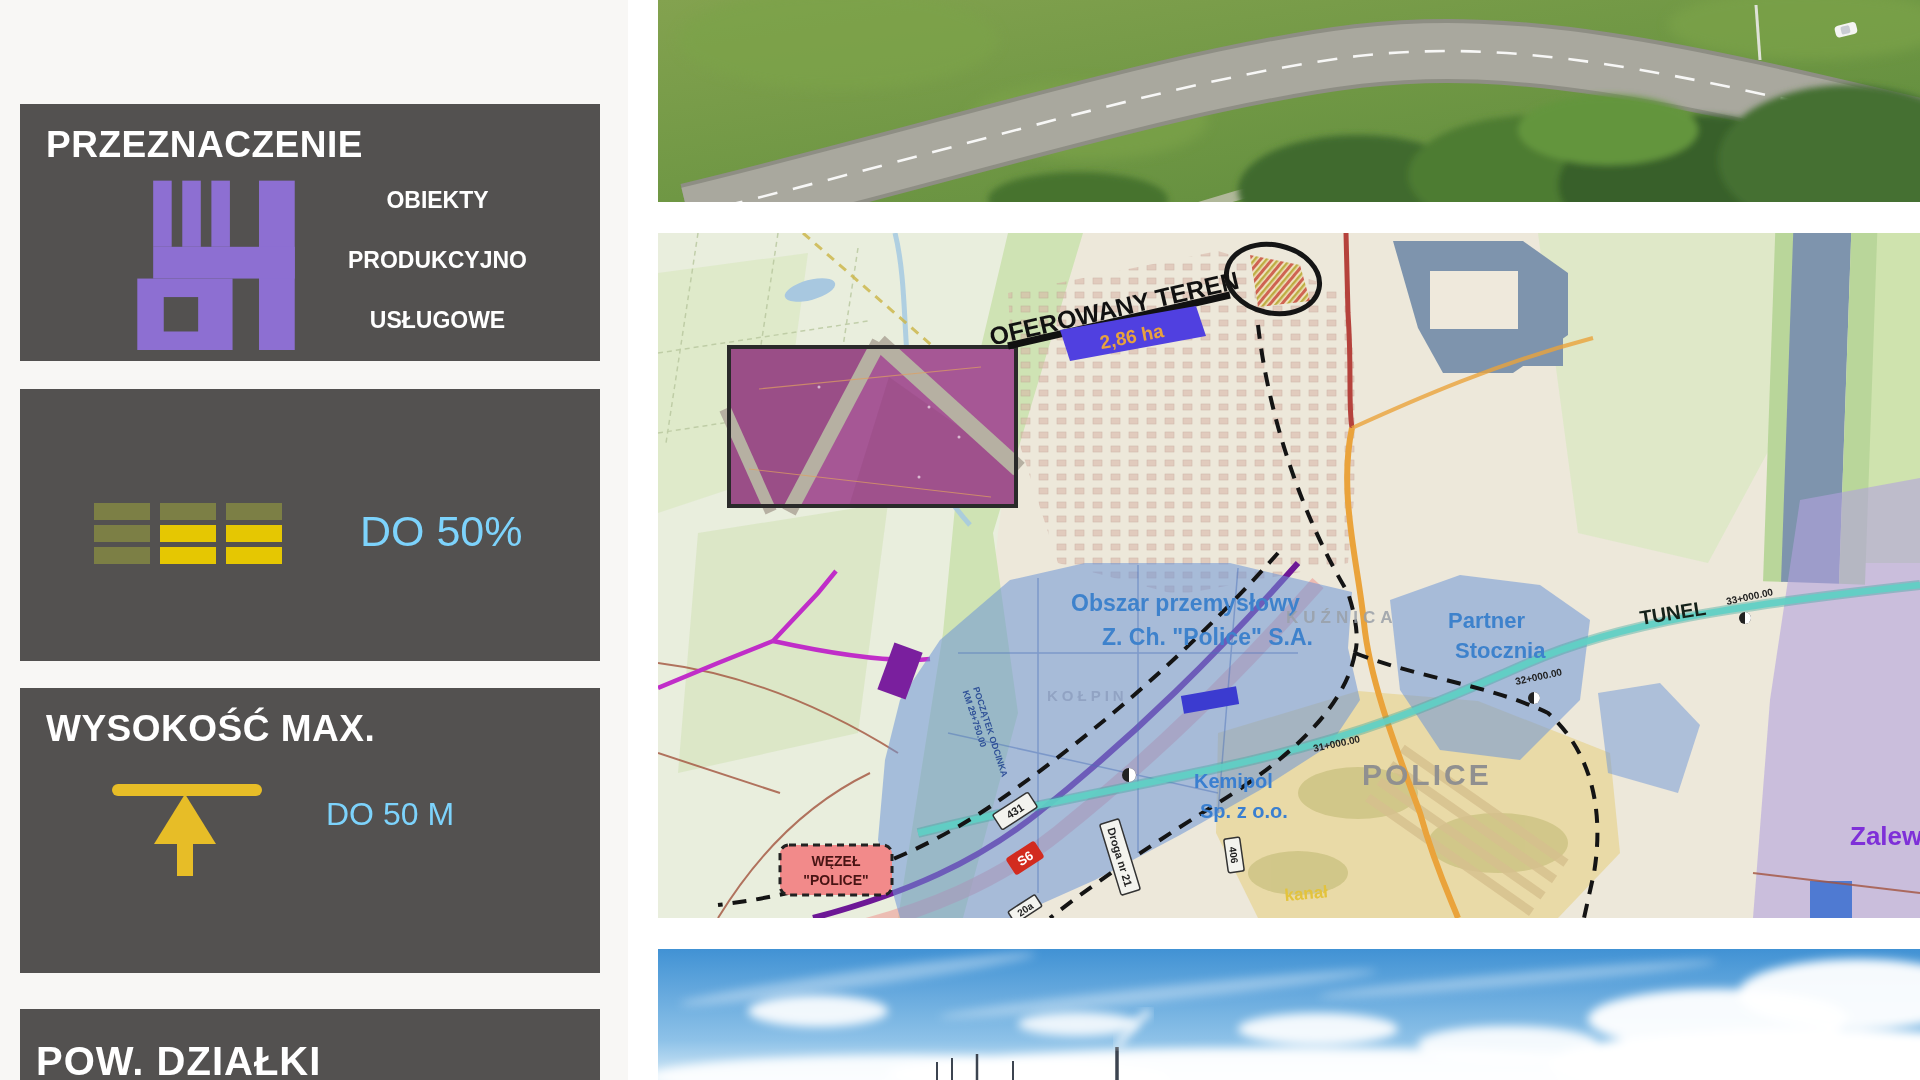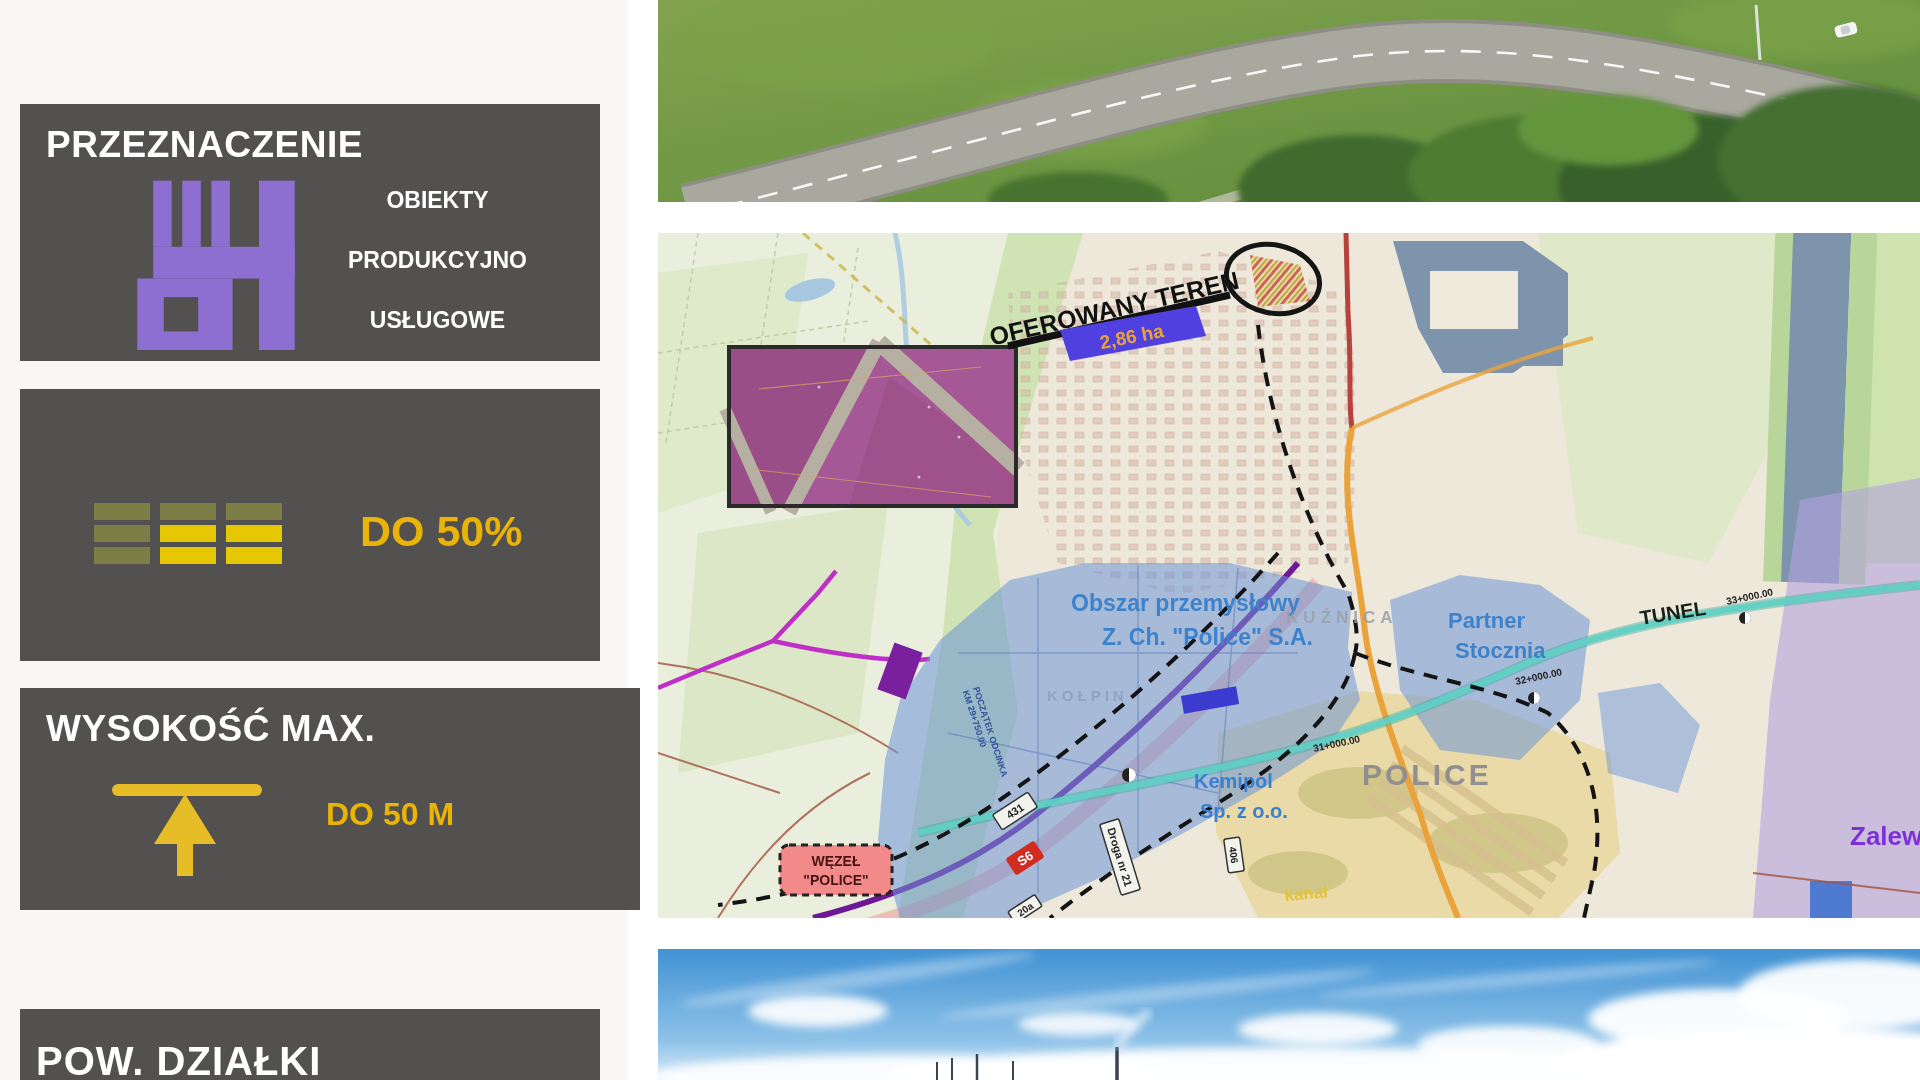--- a/index.html
+++ b/index.html
@@ -3,33 +3,33 @@
 <meta charset="utf-8">
 <style>
   html,body{margin:0;padding:0;background:#fff;}
   .stage{position:relative;width:1920px;height:1080px;overflow:hidden;background:#ffffff;
          font-family:"Liberation Sans",sans-serif;}
   .sidebar{position:absolute;left:0;top:0;width:628px;height:1080px;background:#f8f7f5;}
   .panel{position:absolute;left:20px;width:580px;background:#535150;color:#fff;}
   .panel h2{margin:0;position:absolute;font-weight:bold;letter-spacing:.5px;}
   .p1{top:104px;height:257px;}
   .p2{top:389px;height:272px;}
-  .p3{top:688px;height:222px;padding-left:40px;}
+  .p3{top:688px;height:285px;}
   .p4{top:1009px;height:107px;}
   .p1 h2,.p3 h2{left:26px;top:14px;font-size:37px;margin-top:6px;}
   .p2 h2{left:23px;top:20px;font-size:37px;line-height:43px;}
   .p4 h2{left:16px;top:30px;font-size:40px;letter-spacing:1px;}
   .p1-values{position:absolute;left:245px;top:66px;width:345px;text-align:center;
              font-size:23px;font-weight:bold;line-height:60px;}
   .factory{position:absolute;left:112px;top:74px;}
   .bars{position:absolute;left:74px;top:114px;}
   .bar{position:absolute;width:56px;height:17px;}
   .bar.olive{background:#7c7f45;}
   .bar.yellow{background:#e5c702;}
-  .green-val{position:absolute;color:#eab308;font-weight:bold;font-size:43px;}
+  .green-val{position:absolute;color:#7dd3fc;font-weight:normal;font-size:43px;}
   .p2 .green-val{left:340px;top:118px;}
   .p3 .green-val{left:306px;top:108px;font-size:32px;}
   .height-icon{position:absolute;left:90px;top:94px;}
   .area-icon{position:absolute;left:92px;top:95px;width:80px;height:22px;background:#e5c702;}
   .photo,.mapbox{position:absolute;left:658px;width:1262px;}
   svg text{font-family:"Liberation Sans",sans-serif;}
 </style>
 </head>
 <body>
 

